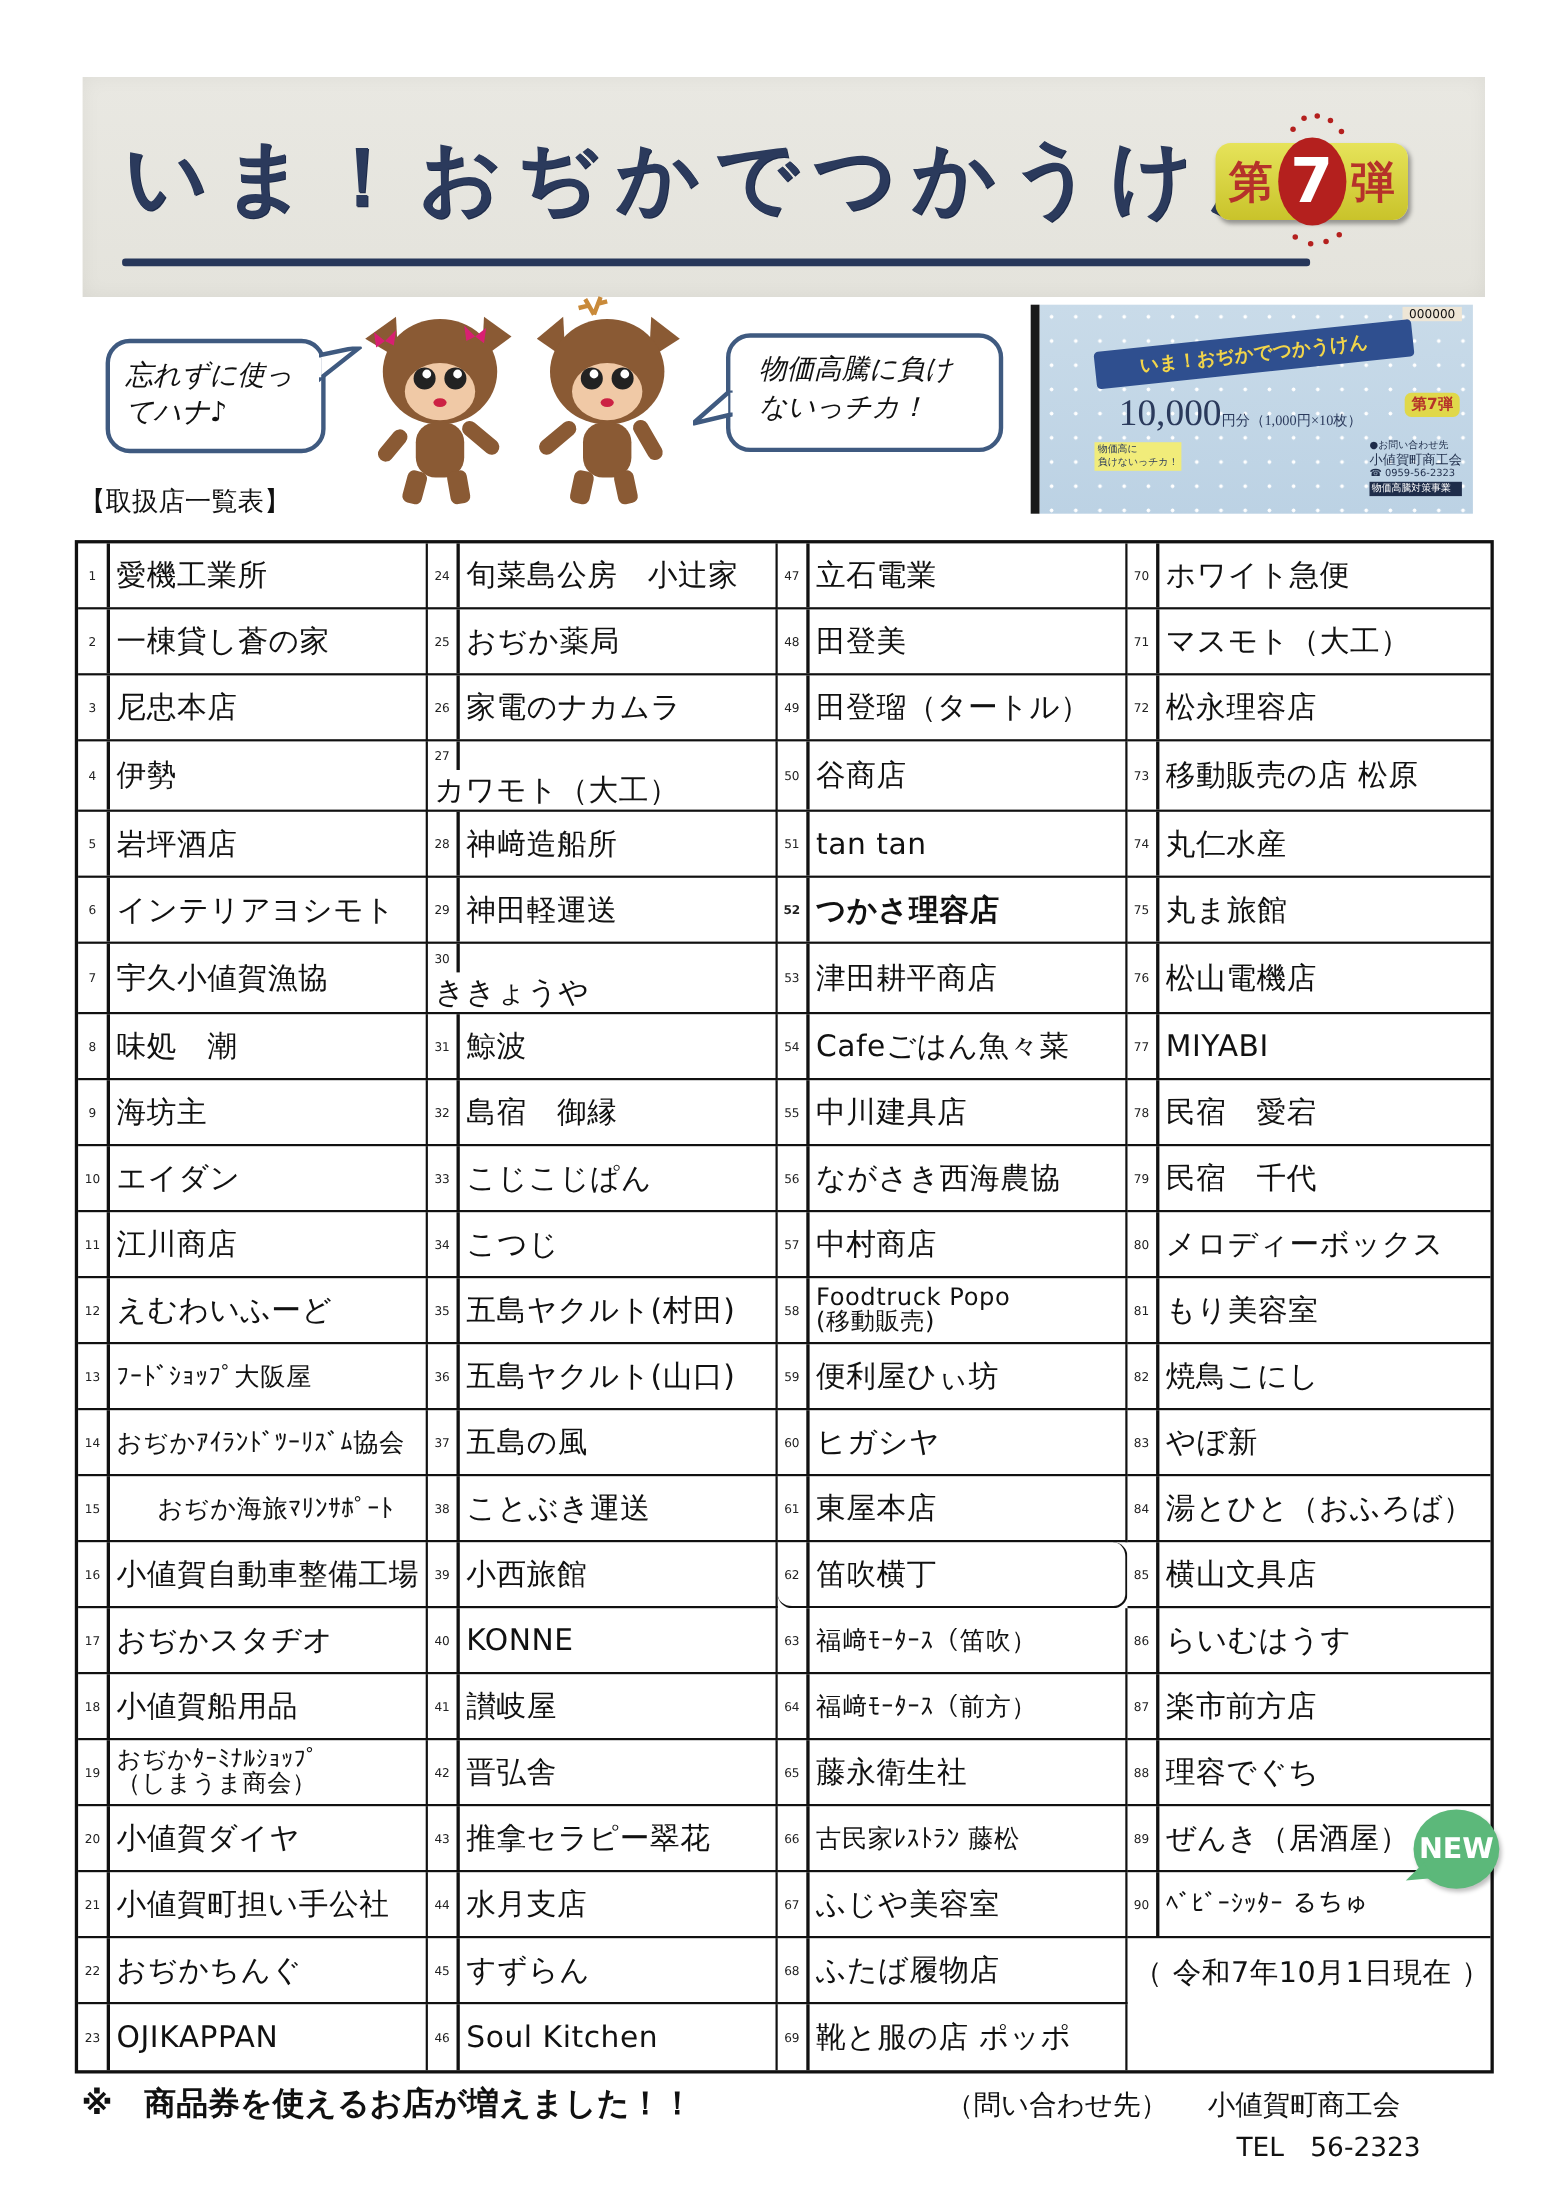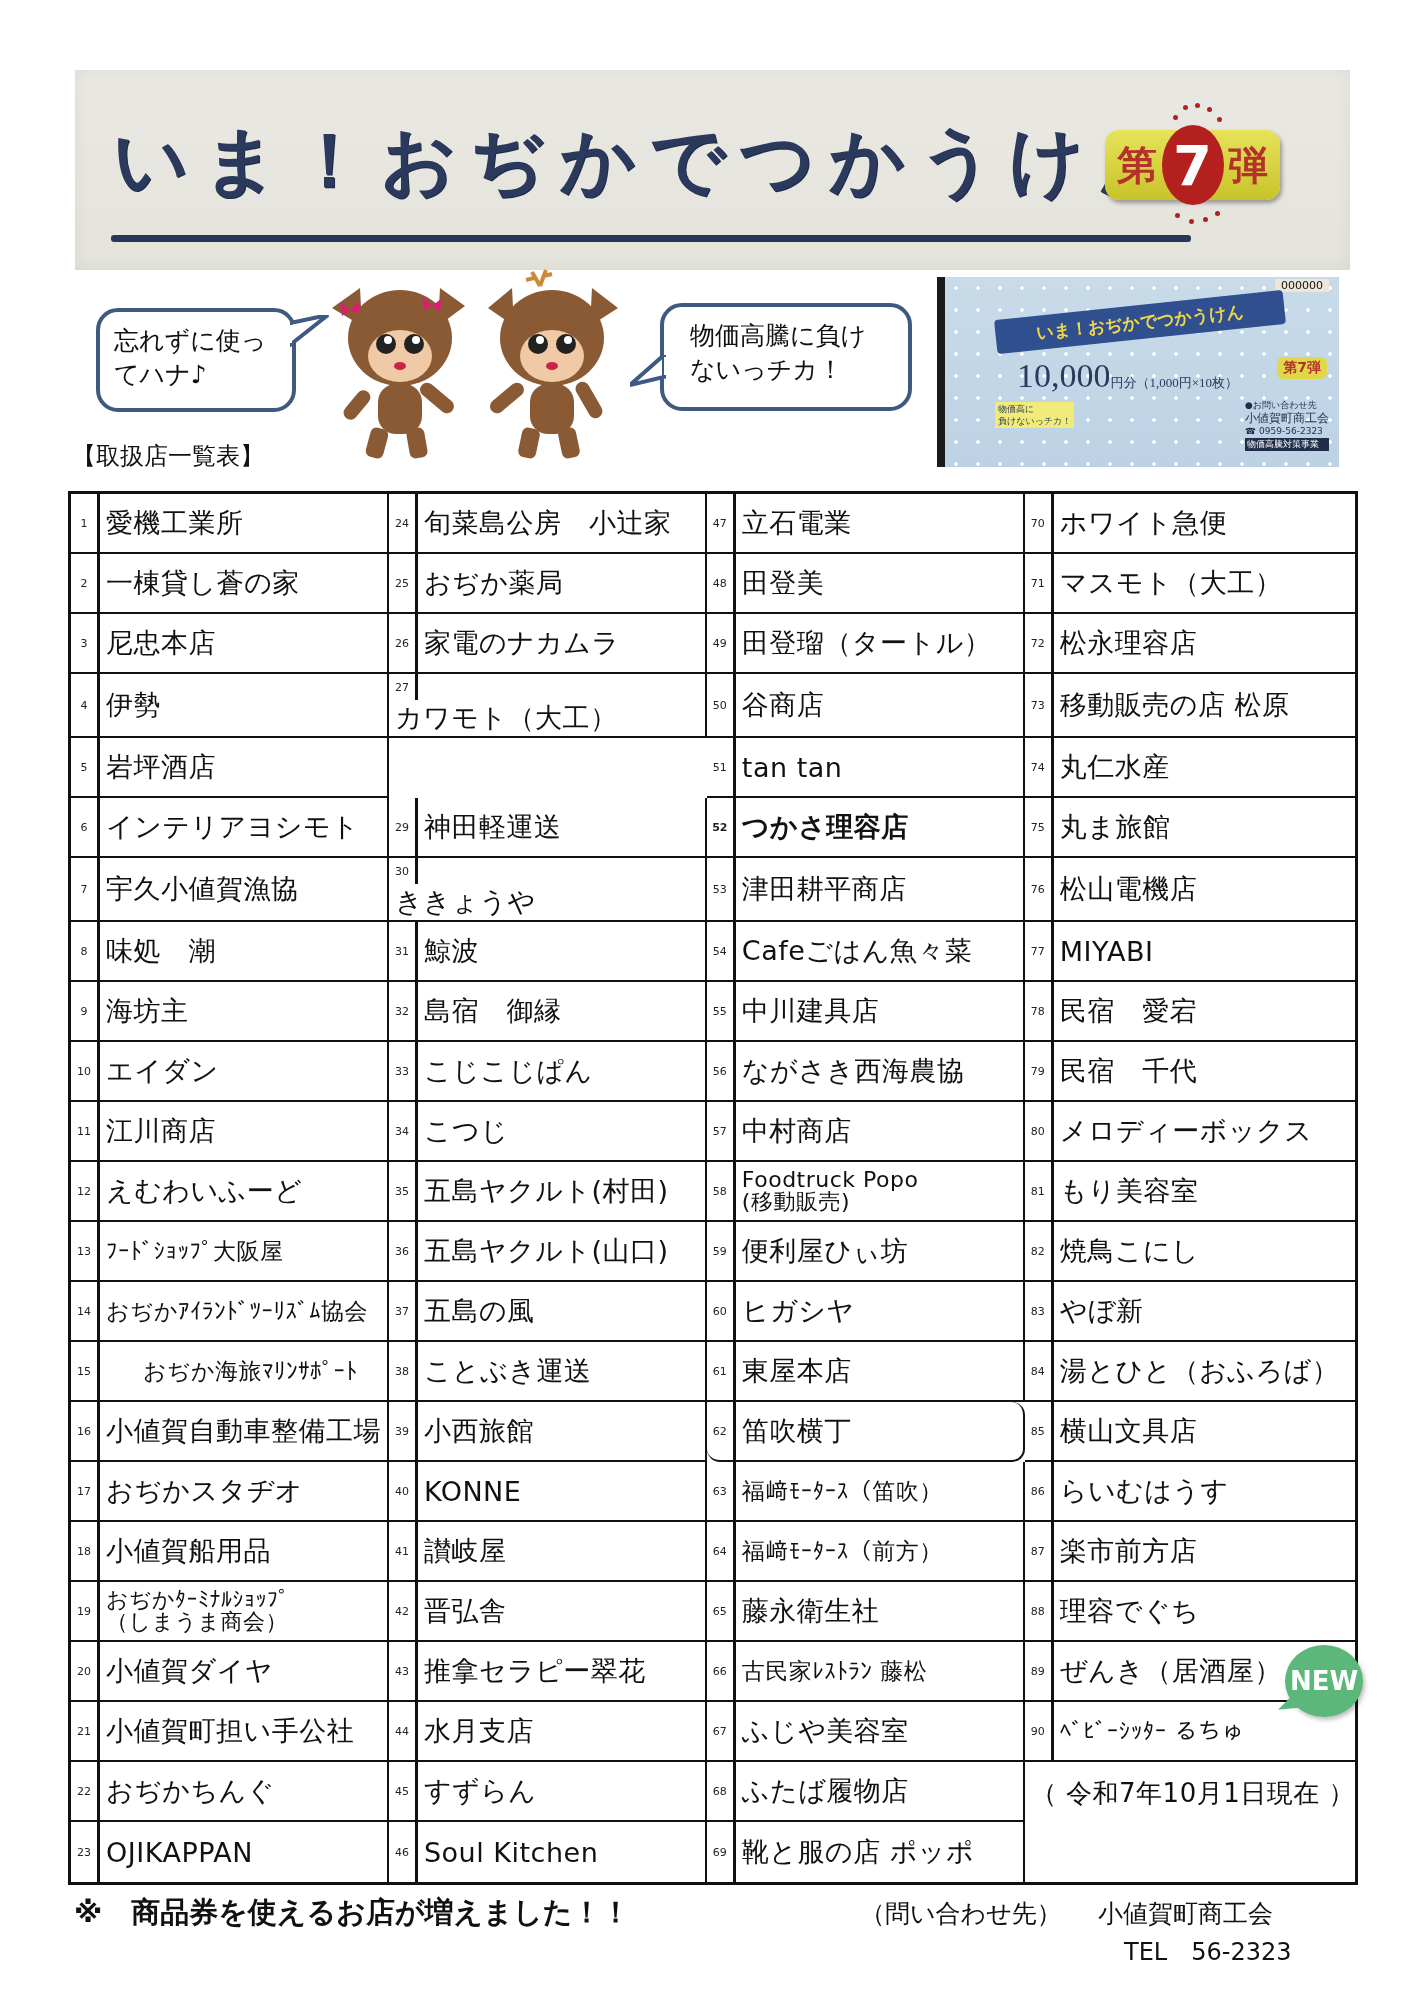--- a/index.html
+++ b/index.html
@@ -21,21 +21,21 @@
                    display: flex; align-items: center; justify-content: space-between; padding: 0 12px; box-sizing: border-box; }
   .edition-badge .kanji { font-size: 40px; font-weight: bold; color: #b5322a; }
   .edition-badge .num { width: 62px; height: 80px; border-radius: 50%; background: #b4201e;
                         color: #fff; font-size: 56px; font-weight: bold; display: flex;
                         align-items: center; justify-content: center; margin-top: 0; }
   .badge-dots { position: absolute; left: 1090px; top: 35px; width: 60px; height: 120px; }
   .badge-dots span { position: absolute; width: 5px; height: 5px; background: #b4201e; border-radius: 50%; }
 
   
   .bubble { position: absolute; border: 4px solid #3f5a80; border-radius: 22px; background: #fff;
-            font-size: 25px; line-height: 34px; padding: 12px 14px; box-sizing: border-box; }
+            font-size: 25px; line-height: 34px; padding: 12px 14px; box-sizing: border-box; font-style: italic; }
   .bubble-left { left: 96px; top: 308px; width: 200px; height: 104px; }
   .bubble-right { left: 660px; top: 303px; width: 252px; height: 108px; padding-left: 26px; }
   .mascots { position: absolute; left: 320px; top: 268px; width: 320px; height: 200px; }
 
   .section-label { position: absolute; left: 72px; top: 440px; font-size: 24px; }
 
   
   .voucher { position: absolute; left: 937px; top: 277px; width: 402px; height: 190px;
              background: radial-gradient(circle, #ffffff 1.5px, transparent 2px) 0 0/22px 22px,
                          linear-gradient(180deg, #c9dbe9, #bcd2e4);
@@ -290,20 +290,24 @@
       <div class="name">おぢか薬局</div>
     </div>
     <div class="cell" style="grid-area: 3 / 2;">
       <div class="no">26</div>
       <div class="name">家電のナカムラ</div>
     </div>
     <div class="cell" style="grid-area: 4 / 2; flex-direction: column;">
       <div class="no">27</div>
       <div class="name">カワモト（大工）</div>
     </div>
+    <div class="cell" style="grid-area: 5 / 2;">
+      <div class="no">28</div>
+      <div class="name">神﨑造船所</div>
+    </div>
     <div class="cell" style="grid-area: 6 / 2;">
       <div class="no">29</div>
       <div class="name">神田軽運送</div>
     </div>
     <div class="cell" style="grid-area: 7 / 2; flex-direction: column;">
       <div class="no">30</div>
       <div class="name">ききょうや</div>
     </div>
     <div class="cell" style="grid-area: 8 / 2;">
       <div class="no">31</div>

